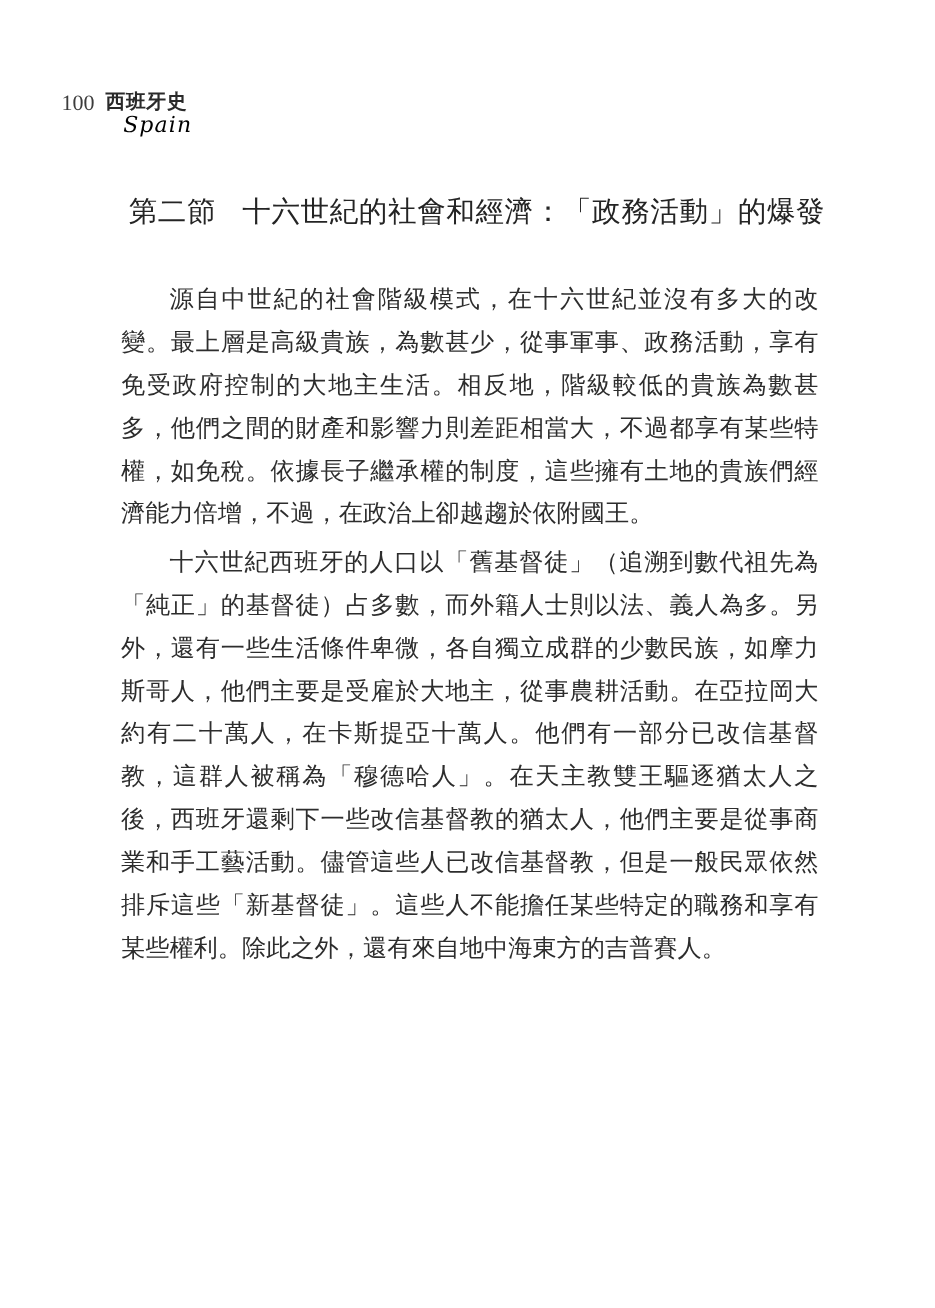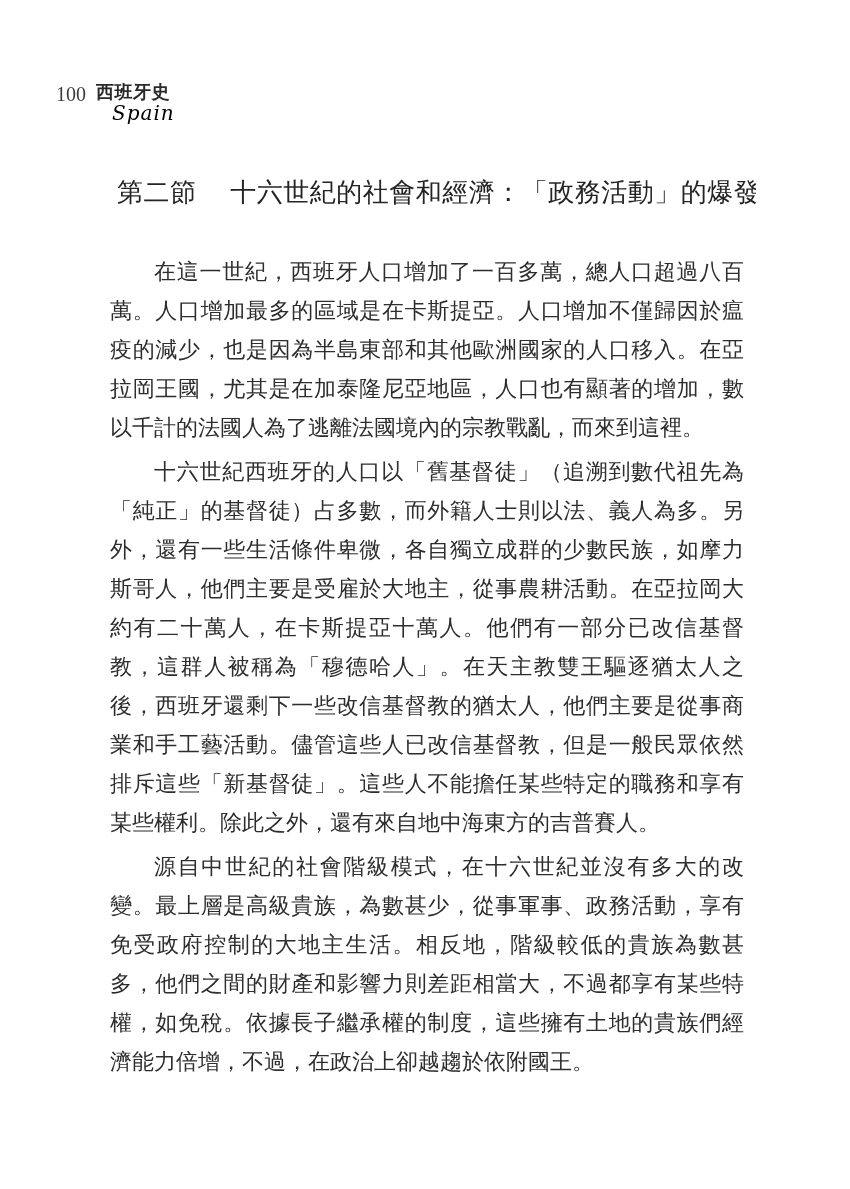--- a/index.html
+++ b/index.html
@@ -55,21 +55,21 @@
     margin: 0;
     font-size: 26px;
     line-height: 34px;
     font-weight: 500;
     letter-spacing: 0.5px;
     color: #242424;
     font-family: "Liberation Sans", "DejaVu Sans", sans-serif;
     white-space: nowrap;
   }
   .section-label {
-    margin-right: 26px;
+    margin-right: 16px;
   }
   
   .body-text {
     position: absolute;
     left: 110px;
     top: 252px;
     width: 634px;
   }
   .body-text p {
     margin: 0 0 5px 0;
@@ -96,18 +96,17 @@
     <span class="book-title">西班牙史</span>
     <span class="book-subtitle">Spain</span>
   </header>
 
   <h2 class="section-heading">
     <span class="section-label">第二節</span>
     <span class="section-title">十六世紀的社會和經濟：「政務活動」的爆發</span>
   </h2>
 
   <article class="body-text">
-    <p>在這一世紀，西班牙人口增加了一百多萬，總人口超過八百萬。人口增加最多的區域是在卡斯提亞。人口增加不僅歸因於瘟疫的減少，也是因為半島東部和其他歐洲國家的人口移入。在亞拉岡王國，尤其是在加泰隆尼亞地區，人口也有顯著的增加，數以千計的法國人為了逃離法國境內的宗教戰亂，而來到這裡。</p>
+    <p>源自中世紀的社會階級模式，在十六世紀並沒有多大的改變。最上層是高級貴族，為數甚少，從事軍事、政務活動，享有免受政府控制的大地主生活。相反地，階級較低的貴族為數甚多，他們之間的財產和影響力則差距相當大，不過都享有某些特權，如免稅。依據長子繼承權的制度，這些擁有土地的貴族們經濟能力倍增，不過，在政治上卻越趨於依附國王。</p>
     <p>十六世紀西班牙的人口以「舊基督徒」（追溯到數代祖先為「純正」的基督徒）占多數，而外籍人士則以法、義人為多。另外，還有一些生活條件卑微，各自獨立成群的少數民族，如摩力斯哥人，他們主要是受雇於大地主，從事農耕活動。在亞拉岡大約有二十萬人，在卡斯提亞十萬人。他們有一部分已改信基督教，這群人被稱為「穆德哈人」。在天主教雙王驅逐猶太人之後，西班牙還剩下一些改信基督教的猶太人，他們主要是從事商業和手工藝活動。儘管這些人已改信基督教，但是一般民眾依然排斥這些「新基督徒」。這些人不能擔任某些特定的職務和享有某些權利。除此之外，還有來自地中海東方的吉普賽人。</p>
-    <p>源自中世紀的社會階級模式，在十六世紀並沒有多大的改變。最上層是高級貴族，為數甚少，從事軍事、政務活動，享有免受政府控制的大地主生活。相反地，階級較低的貴族為數甚多，他們之間的財產和影響力則差距相當大，不過都享有某些特權，如免稅。依據長子繼承權的制度，這些擁有土地的貴族們經濟能力倍增，不過，在政治上卻越趨於依附國王。</p>
   </article>
 
 </div>
 
 </body></html>

